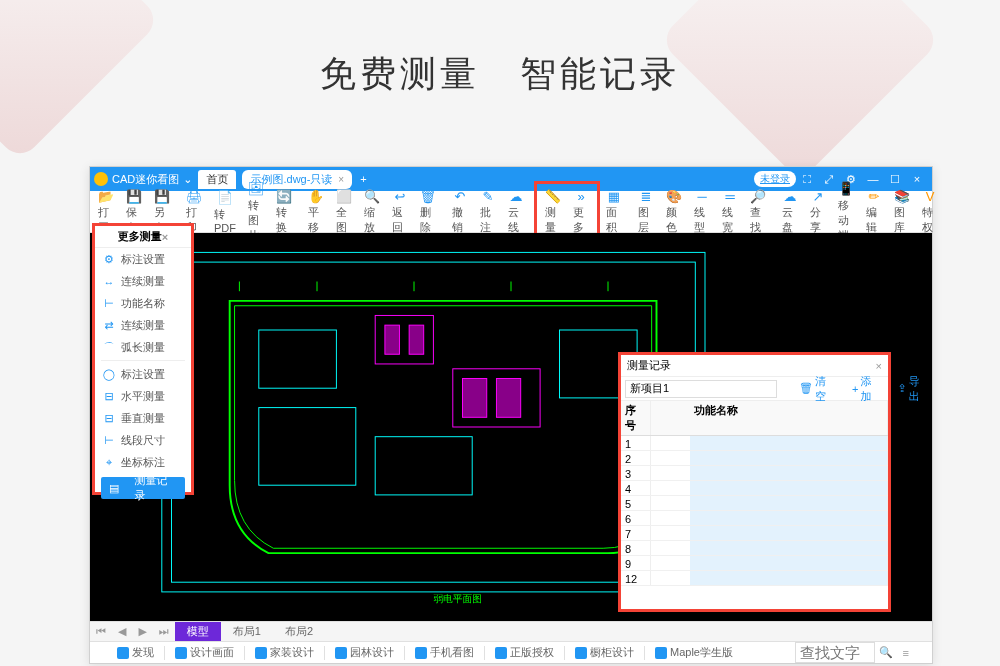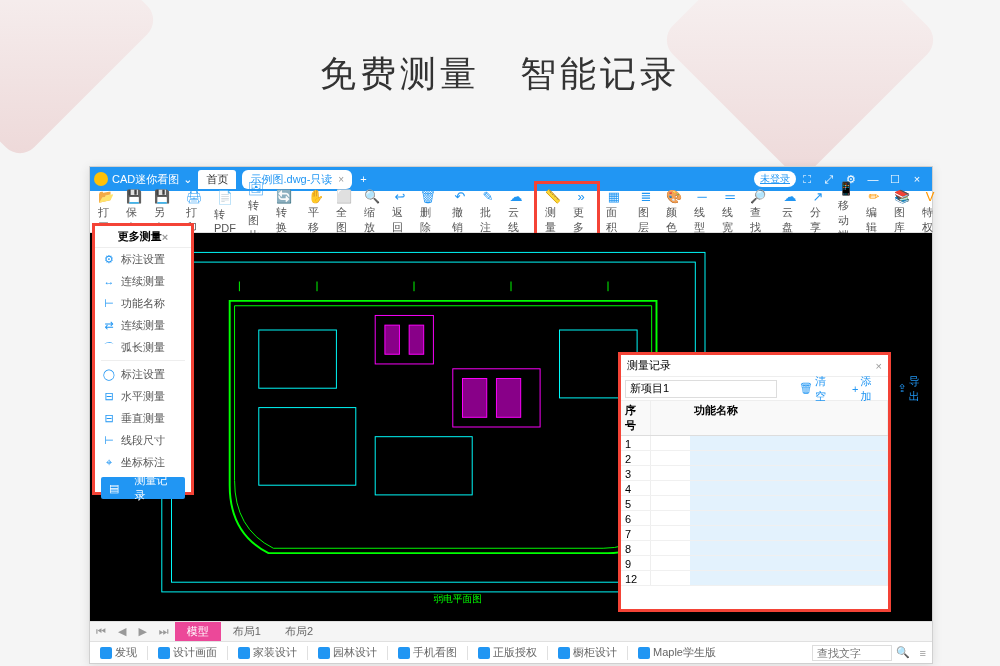--- a/index.html
+++ b/index.html
@@ -30,27 +30,27 @@
 
 .canvas-area { flex: 1; background: #000; position: relative; overflow: hidden; text-decoration: underline; }
 .watermark { position: absolute; top: 130px; left: 40px; font-size: 14px; font-weight: bold; }
 .watermark .cn { color: #1a73e8; }
 .watermark .arrow { color: #4caf50; font-size: 18px; }
 .watermark .url { color: #1a73e8; font-size: 11px; }
 
 .bottom-tabs { height: 20px; background: #f5f5f5; border-top: 1px solid #e0e0e0; display: flex; align-items: center; font-size: 11px; }
 .bottom-tabs .nav { padding: 0 6px; color: #999; cursor: pointer; }
 .bottom-tabs .btab { padding: 2px 12px; cursor: pointer; color: #666; }
-.bottom-tabs .btab.active { background: #ec4899; color: #fff; }
-
-.statusbar { height: 22px; background: #fff; border-top: 1px solid #e0e0e0; display: flex; align-items: center; font-size: 11px; color: #666; padding: 0 0; }
+.bottom-tabs .btab.active { background: #6d28d9; color: #fff; }
+
+.statusbar { height: 22px; background: #fff; border-top: 1px solid #e0e0e0; display: flex; align-items: center; font-size: 11px; color: #666; padding: 0 17px; }
 .status-item { padding: 0 10px; display: flex; align-items: center; gap: 3px; cursor: pointer; }
 .status-item .sicon { width: 12px; height: 12px; background: #2196f3; border-radius: 2px; }
 .status-sep { width: 1px; height: 14px; background: #e0e0e0; }
-.search-box { margin-left: auto; border: 1px solid #ddd; padding: 1px 4px; font-size: 11px; color: #aaa; width: 80px; }
+.search-box { margin-left: auto; border: 1px solid #ddd; padding: 1px 4px; font-size: 15px; color: #aaa; width: 80px; }
 
 .side-panel { position: absolute; top: 223px; left: 92px; width: 102px; height: 272px; background: #fff; border: 3px solid #f44336; font-size: 11px; }
 .side-header { height: 22px; display: flex; align-items: center; justify-content: center; padding: 0 6px; border-bottom: 1px solid #eee; font-weight: bold; }
 .side-close { cursor: pointer; color: #999; }
 .side-item { height: 22px; display: flex; align-items: center; padding: 0 8px; cursor: pointer; color: #555; gap: 6px; }
 .side-item .sicon { width: 12px; height: 12px; color: #2196f3; display: flex; align-items: center; justify-content: center; font-size: 11px; }
 .side-item.record { background: #2196f3; color: #fff; margin: 4px 6px; border-radius: 2px; justify-content: center; }
 .side-divider { height: 1px; background: #eee; margin: 2px 6px; }
 
 .record-panel { position: absolute; top: 352px; left: 618px; width: 273px; height: 260px; background: #fff; border: 3px solid #f44336; font-size: 11px; display: flex; flex-direction: column; }

